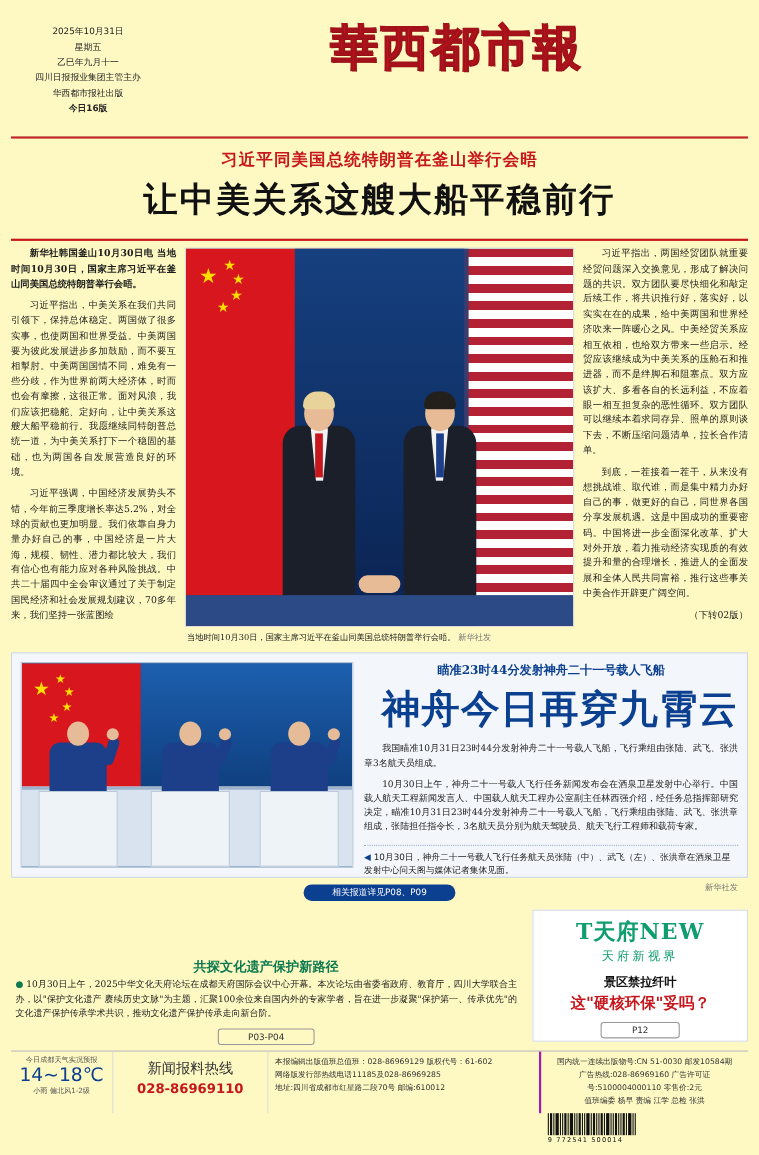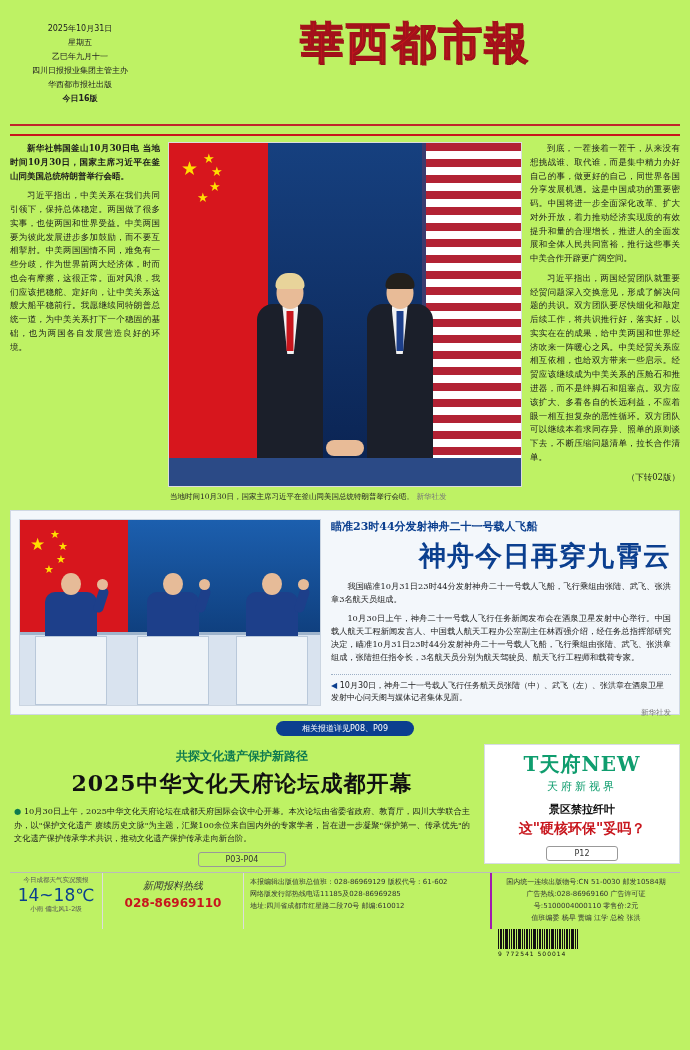--- a/index.html
+++ b/index.html
@@ -3,21 +3,21 @@
 <meta charset="utf-8">
 <style>
   html,body{margin:0;padding:0;}
   body{
     width:690px;height:1050px;
     background:#ffffff;
     font-family:"DejaVu Sans","Liberation Sans",sans-serif;
     color:#111;
     overflow:hidden;
   }
-  .page{position:relative;width:690px;height:1050px;background:#bef264;box-sizing:border-box;padding:8px 10px;}
+  .page{position:relative;width:690px;height:1050px;background:#fef9c3;box-sizing:border-box;padding:8px 10px;}
 
   
   .masthead{display:flex;align-items:flex-start;height:112px;border-bottom:2px solid #c0262c;padding-bottom:4px;}
   .mast-left{width:140px;font-size:8px;line-height:1.75;color:#222;padding-top:14px;text-align:center;}
   .mast-left div{white-space:nowrap;}
   .mast-left .bold{font-weight:bold;}
   .mast-center{flex:1;display:flex;align-items:center;justify-content:center;}
   .mast-title{
     font-family:"DejaVu Serif","Liberation Serif",serif;
     font-weight:bold;
@@ -82,52 +82,52 @@
   .sz-desk{position:absolute;left:0;right:0;bottom:0;height:38%;background:#d9e3ef;border-top:3px solid #9fb4cc;}
   .astro{position:absolute;bottom:38%;width:66px;height:62px;}
   .astro .h{position:absolute;left:50%;transform:translateX(-50%);top:0;width:20px;height:22px;border-radius:50%;background:#e6bb98;}
   .astro .b{position:absolute;left:50%;transform:translateX(-50%);top:19px;width:52px;height:44px;border-radius:10px 10px 0 0;background:#1d3f8a;}
   .astro .arm{position:absolute;top:14px;width:10px;height:26px;background:#1d3f8a;border-radius:5px;transform:rotate(18deg);}
   .astro .hand{position:absolute;top:6px;width:11px;height:11px;border-radius:50%;background:#e6bb98;}
   .astro.a1{left:6%;} .astro.a2{left:40%;} .astro.a3{left:73%;}
   .podium{position:absolute;bottom:0;width:70px;height:36%;background:#eef3f8;border:1px solid #b9c8da;}
   .podium.p1{left:5%;} .podium.p2{left:39%;} .podium.p3{left:72%;}
   .sz-text{flex:1;display:flex;flex-direction:column;}
-  .sz-kicker{font-family:"DejaVu Serif","Liberation Serif",serif;font-size:11px;color:#0b3f8f;text-align:left;font-weight:bold;}
-  .sz-head{font-family:"DejaVu Serif","Liberation Serif",serif;font-size:27px;font-weight:bold;color:#0b3f8f;text-align:right;letter-spacing:1px;margin:4px 0 6px;}
+  .sz-kicker{font-family:"DejaVu Serif","Liberation Serif",serif;font-size:11px;color:#0b3f8f;text-align:center;font-weight:bold;}
+  .sz-head{font-family:"DejaVu Serif","Liberation Serif",serif;font-size:35px;font-weight:bold;color:#0b3f8f;text-align:right;letter-spacing:1px;margin:4px 0 6px;}
   .sz-body{font-family:"DejaVu Serif","Liberation Serif",serif;font-size:8.2px;line-height:1.62;text-align:justify;color:#1b1b1b;}
   .sz-body p{margin:0 0 5px;text-indent:2em;}
   .sz-note{font-size:8px;line-height:1.6;color:#1b1b1b;border-top:1px dotted #9db0c6;padding-top:5px;margin-top:4px;}
   .sz-note .tri{color:#0b3f8f;}
   .sz-src{text-align:right;color:#777;font-size:7.5px;margin-top:3px;}
   .sz-tag{margin:6px auto 0;width:138px;text-align:center;font-size:8px;color:#fff;background:#0b3f8f;border-radius:9px;padding:2px 0;}
 
   
   .culture{margin-top:8px;display:flex;gap:10px;height:120px;}
   .cul-left{flex:1;text-align:center;padding-top:4px;}
-  .cul-kicker{font-family:"DejaVu Serif","Liberation Serif",serif;font-size:12px;color:#0e7a4f;font-weight:bold;}
+  .cul-kicker{font-family:"DejaVu Serif","Liberation Serif",serif;font-size:12px;color:#0e7a4f;font-weight:bold;margin-top:40px;}
   .cul-head{font-family:"DejaVu Serif","Liberation Serif",serif;font-size:22px;font-weight:bold;letter-spacing:1px;margin:4px 0 6px;color:#111;}
   .cul-body{font-family:"DejaVu Serif","Liberation Serif",serif;font-size:8.2px;line-height:1.65;text-align:justify;color:#1b1b1b;padding:0 4px;}
   .cul-body .dot{color:#0e7a4f;}
   .cul-ref{margin:6px auto 0;width:86px;border:1px solid #999;border-radius:3px;font-size:8px;text-align:center;padding:2px 0;color:#333;}
   .cul-right{width:196px;border:1px solid #d7dde4;background:#fff;display:flex;flex-direction:column;align-items:center;justify-content:flex-start;padding:6px 8px;box-sizing:border-box;}
   .tf-logo{font-family:"DejaVu Serif","Liberation Serif",serif;font-size:20px;font-weight:bold;color:#0f9d6e;letter-spacing:1px;}
   .tf-sub{font-size:11px;color:#0f9d6e;letter-spacing:3px;margin-top:1px;font-family:"DejaVu Serif","Liberation Serif",serif;}
   .tf-l1{font-size:11px;font-weight:bold;margin-top:8px;color:#111;font-family:"DejaVu Serif","Liberation Serif",serif;}
   .tf-l2{font-size:14px;font-weight:bold;margin-top:3px;color:#c8161d;font-family:"DejaVu Serif","Liberation Serif",serif;}
   .tf-ref{margin-top:8px;width:70px;border:1px solid #999;border-radius:3px;font-size:8px;text-align:center;padding:2px 0;color:#333;}
 
   
   .footer{margin-top:8px;border-top:1px solid #bbb;display:flex;font-size:7px;color:#333;height:56px;}
   .f-weather{width:92px;border-right:1px solid #ddd;text-align:center;padding-top:3px;}
   .f-weather .t1{font-size:6.5px;color:#555;}
   .f-weather .temp{font-size:17px;font-weight:normal;color:#0b3f8f;text-align:center;}
   .f-weather .t3{font-size:6.5px;color:#555;}
   .f-hot{width:140px;border-right:1px solid #ddd;text-align:center;padding-top:6px;}
-  .f-hot .t1{font-size:10px;color:#333;font-style:italic;}
+  .f-hot .t1{font-size:13px;color:#333;}
   .f-hot .num{font-size:12px;font-weight:bold;color:#c8161d;margin-top:3px;}
   .f-mid{flex:1;border-right:2px solid #a21caf;padding:4px 6px;line-height:1.7;}
   .f-right{width:176px;padding:4px 6px;line-height:1.7;}
   .barcode{margin-top:2px;height:22px;display:flex;align-items:flex-end;gap:1px;}
   .barcode i{display:block;width:1px;height:20px;background:#111;}
   .bc-num{font-size:6px;letter-spacing:1px;color:#111;}
   .f-row{display:flex;justify-content:space-between;text-align:center;}
 </style>
 </head>
 <body>
@@ -141,26 +141,31 @@
       <div>乙巳年九月十一</div>
       <div>四川日报报业集团主管主办</div>
       <div>华西都市报社出版</div>
       <div class="bold">今日16版</div>
     </div>
     <div class="mast-center">
       <div class="mast-title">華西都市報</div>
     </div>
   </div>
 
+  <div class="headline-wrap">
+    <div class="kicker">习近平同美国总统特朗普在釜山举行会晤</div>
+    <div class="main-head">让中美关系这艘大船平稳前行</div>
+  </div>
   <div class="rule"></div>
 
   <div class="lead">
     <div class="col">
       <p class="dateline">新华社韩国釜山10月30日电 当地时间10月30日，国家主席习近平在釜山同美国总统特朗普举行会晤。</p>
       <p>习近平指出，中美关系在我们共同引领下，保持总体稳定。两国做了很多实事，也使两国和世界受益。中美两国要为彼此发展进步多加鼓励，而不要互相掣肘。中美两国国情不同，难免有一些分歧，作为世界前两大经济体，时而也会有摩擦，这很正常。面对风浪，我们应该把稳舵、定好向，让中美关系这艘大船平稳前行。我愿继续同特朗普总统一道，为中美关系打下一个稳固的基础，也为两国各自发展营造良好的环境。</p>
+      <p>习近平强调，中国经济发展势头不错，今年前三季度增长率达5.2%，对全球的贡献也更加明显。我们依靠自身力量办好自己的事，中国经济是一片大海，规模、韧性、潜力都比较大，我们有信心也有能力应对各种风险挑战。中共二十届四中全会审议通过了关于制定国民经济和社会发展规划建议，70多年来，我们坚持一张蓝图绘</p>
     </div>
 
     <div class="photo-col">
       <div class="photo">
         <div class="flagband">
           <div class="flag-cn">
             <span class="star" style="left:12px;top:16px;font-size:19px;">★</span>
             <span class="star" style="left:34px;top:9px;">★</span>
             <span class="star" style="left:42px;top:22px;">★</span>
             <span class="star" style="left:40px;top:37px;">★</span>
@@ -190,22 +195,22 @@
         </div>
         <div class="carpet"></div>
       </div>
       <div class="photo-cap">
         <span>当地时间10月30日，国家主席习近平在釜山同美国总统特朗普举行会晤。</span>
         <span class="src">新华社发</span>
       </div>
     </div>
 
     <div class="col">
+      <p>习近平指出，两国经贸团队就重要经贸问题深入交换意见，形成了解决问题的共识。双方团队要尽快细化和敲定后续工作，将共识推行好，落实好，以实实在在的成果，给中美两国和世界经济吹来一阵暖心之风。中美经贸关系应相互依相，也给双方带来一些启示。经贸应该继续成为中美关系的压舱石和推进器，而不是绊脚石和阻塞点。双方应该扩大、多看各自的长远利益，不应着眼一相互担复杂的恶性循环。双方团队可以继续本着求同存异、照单的原则谈下去，不断压缩问题清单，拉长合作清单。</p>
       <p>到底，一茬接着一茬干，从来没有想挑战谁、取代谁，而是集中精力办好自己的事，做更好的自己，同世界各国分享发展机遇。这是中国成功的重要密码。中国将进一步全面深化改革、扩大对外开放，着力推动经济实现质的有效提升和量的合理增长，推进人的全面发展和全体人民共同富裕，推行这些事关中美合作开辟更广阔空间。</p>
-      <p>习近平指出，两国经贸团队就重要经贸问题深入交换意见，形成了解决问题的共识。双方团队要尽快细化和敲定后续工作，将共识推行好，落实好，以实实在在的成果，给中美两国和世界经济吹来一阵暖心之风。中美经贸关系应相互依相，也给双方带来一些启示。经贸应该继续成为中美关系的压舱石和推进器，而不是绊脚石和阻塞点。双方应该扩大、多看各自的长远利益，不应着眼一相互担复杂的恶性循环。双方团队可以继续本着求同存异、照单的原则谈下去，不断压缩问题清单，拉长合作清单。</p>
       <p style="text-align:right;text-indent:0;">（下转02版）</p>
     </div>
   </div>
 
   <div class="sz">
     <div class="sz-photo">
       <div class="sz-flag">
         <span class="star" style="left:10px;top:14px;font-size:17px;">★</span>
         <span class="star" style="left:30px;top:8px;">★</span>
         <span class="star" style="left:38px;top:20px;">★</span>
@@ -248,21 +253,20 @@
         <span>10月30日，神舟二十一号载人飞行任务航天员张陆（中）、武飞（左）、张洪章在酒泉卫星发射中心问天阁与媒体记者集体见面。</span>
       </div>
       <div class="sz-src">新华社发</div>
     </div>
   </div>
   <div class="sz-tag">相关报道详见P08、P09</div>
 
   <div class="culture">
     <div class="cul-left">
       <div class="cul-kicker">共探文化遗产保护新路径</div>
-      <div class="cul-head">2025中华文化天府论坛成都开幕</div>
       <div class="cul-body">
         <span class="dot">●</span>
         <span>10月30日上午，2025中华文化天府论坛在成都天府国际会议中心开幕。本次论坛由省委省政府、教育厅，四川大学联合主办，以"保护文化遗产 赓续历史文脉"为主题，汇聚100余位来自国内外的专家学者，旨在进一步凝聚"保护第一、传承优先"的文化遗产保护传承学术共识，推动文化遗产保护传承走向新台阶。</span>
       </div>
       <div class="cul-ref">P03-P04</div>
     </div>
     <div class="cul-right">
       <div class="tf-logo">T天府NEW</div>
       <div class="tf-sub">天府新视界</div>
       <div class="tf-l1">景区禁拉纤叶</div>

